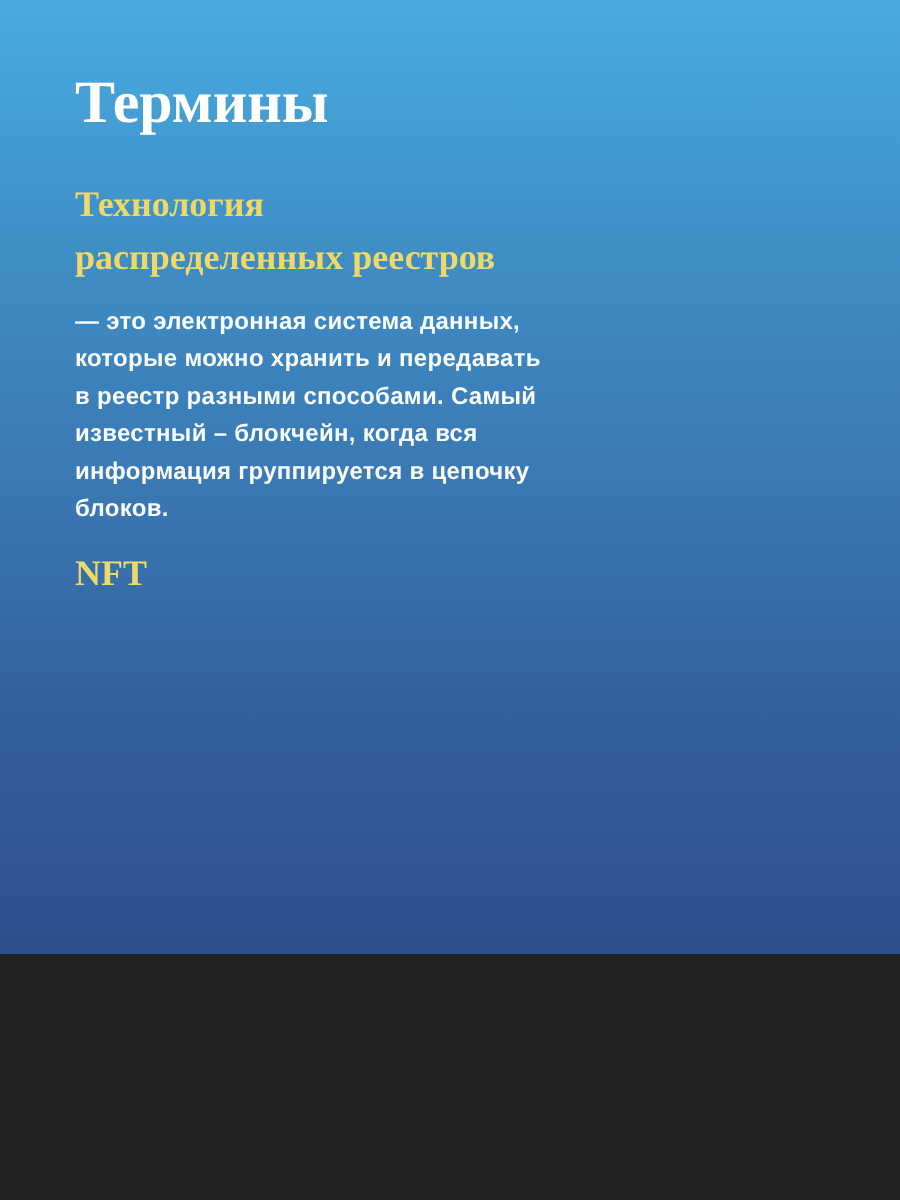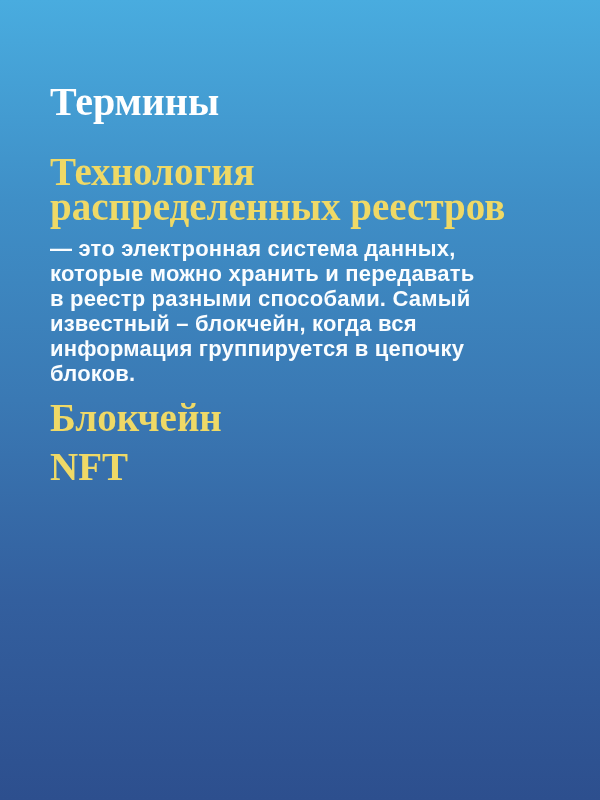--- a/index.html
+++ b/index.html
@@ -3,49 +3,49 @@
 <meta charset="utf-8">
 <style>
   html, body {
     margin: 0;
     padding: 0;
     background: #222;
   }
   .page {
     position: relative;
     width: 600px;
-    height: 800px;
+    height: 636px;
     box-sizing: border-box;
-    padding: 80px 46px 0 50px;
+    padding: 46px 46px 0 50px;
     overflow: hidden;
     background: linear-gradient(180deg, #49acdf 0%, #3f8fc7 25%, #3a79b4 50%, #335f9e 75%, #2d4f8e 100%);
     font-family: "Liberation Sans", sans-serif;
   }
   .page-title {
     margin: 0 0 30px 0;
     font-family: "Liberation Serif", serif;
     font-weight: 700;
     font-size: 40px;
     line-height: 1.1;
     color: #ffffff;
   }
   .term-section { margin: 0; }
   .term-section + .term-section { margin-top: 14px; }
   .term-heading {
     margin: 0;
     font-family: "Liberation Serif", serif;
     font-weight: 700;
-    font-size: 39px;
+    font-size: 24px;
     line-height: 35px;
     color: #efd966;
     white-space: pre-line;
   }
   .term-definition {
     margin: 12px 0 0 0;
-    font-size: 22px;
+    font-size: 16px;
     line-height: 25px;
     font-weight: 600;
     letter-spacing: 0.2px;
     color: #fafdff;
     white-space: pre-line;
   }
 </style>
 </head>
 <body>
 
@@ -58,20 +58,19 @@
 распределенных реестров</h2>
     <p class="term-definition">— это электронная система данных,
 которые можно хранить и передавать
 в реестр разными способами. Самый
 известный – блокчейн, когда вся
 информация группируется в цепочку
 блоков.</p>
   </section>
 
   <section class="term-section">
-    <h2 class="term-heading">Блокчейн</h2>
   </section>
 
   <section class="term-section">
     <h2 class="term-heading">NFT</h2>
   </section>
 
 </div>
 
 </body></html>

